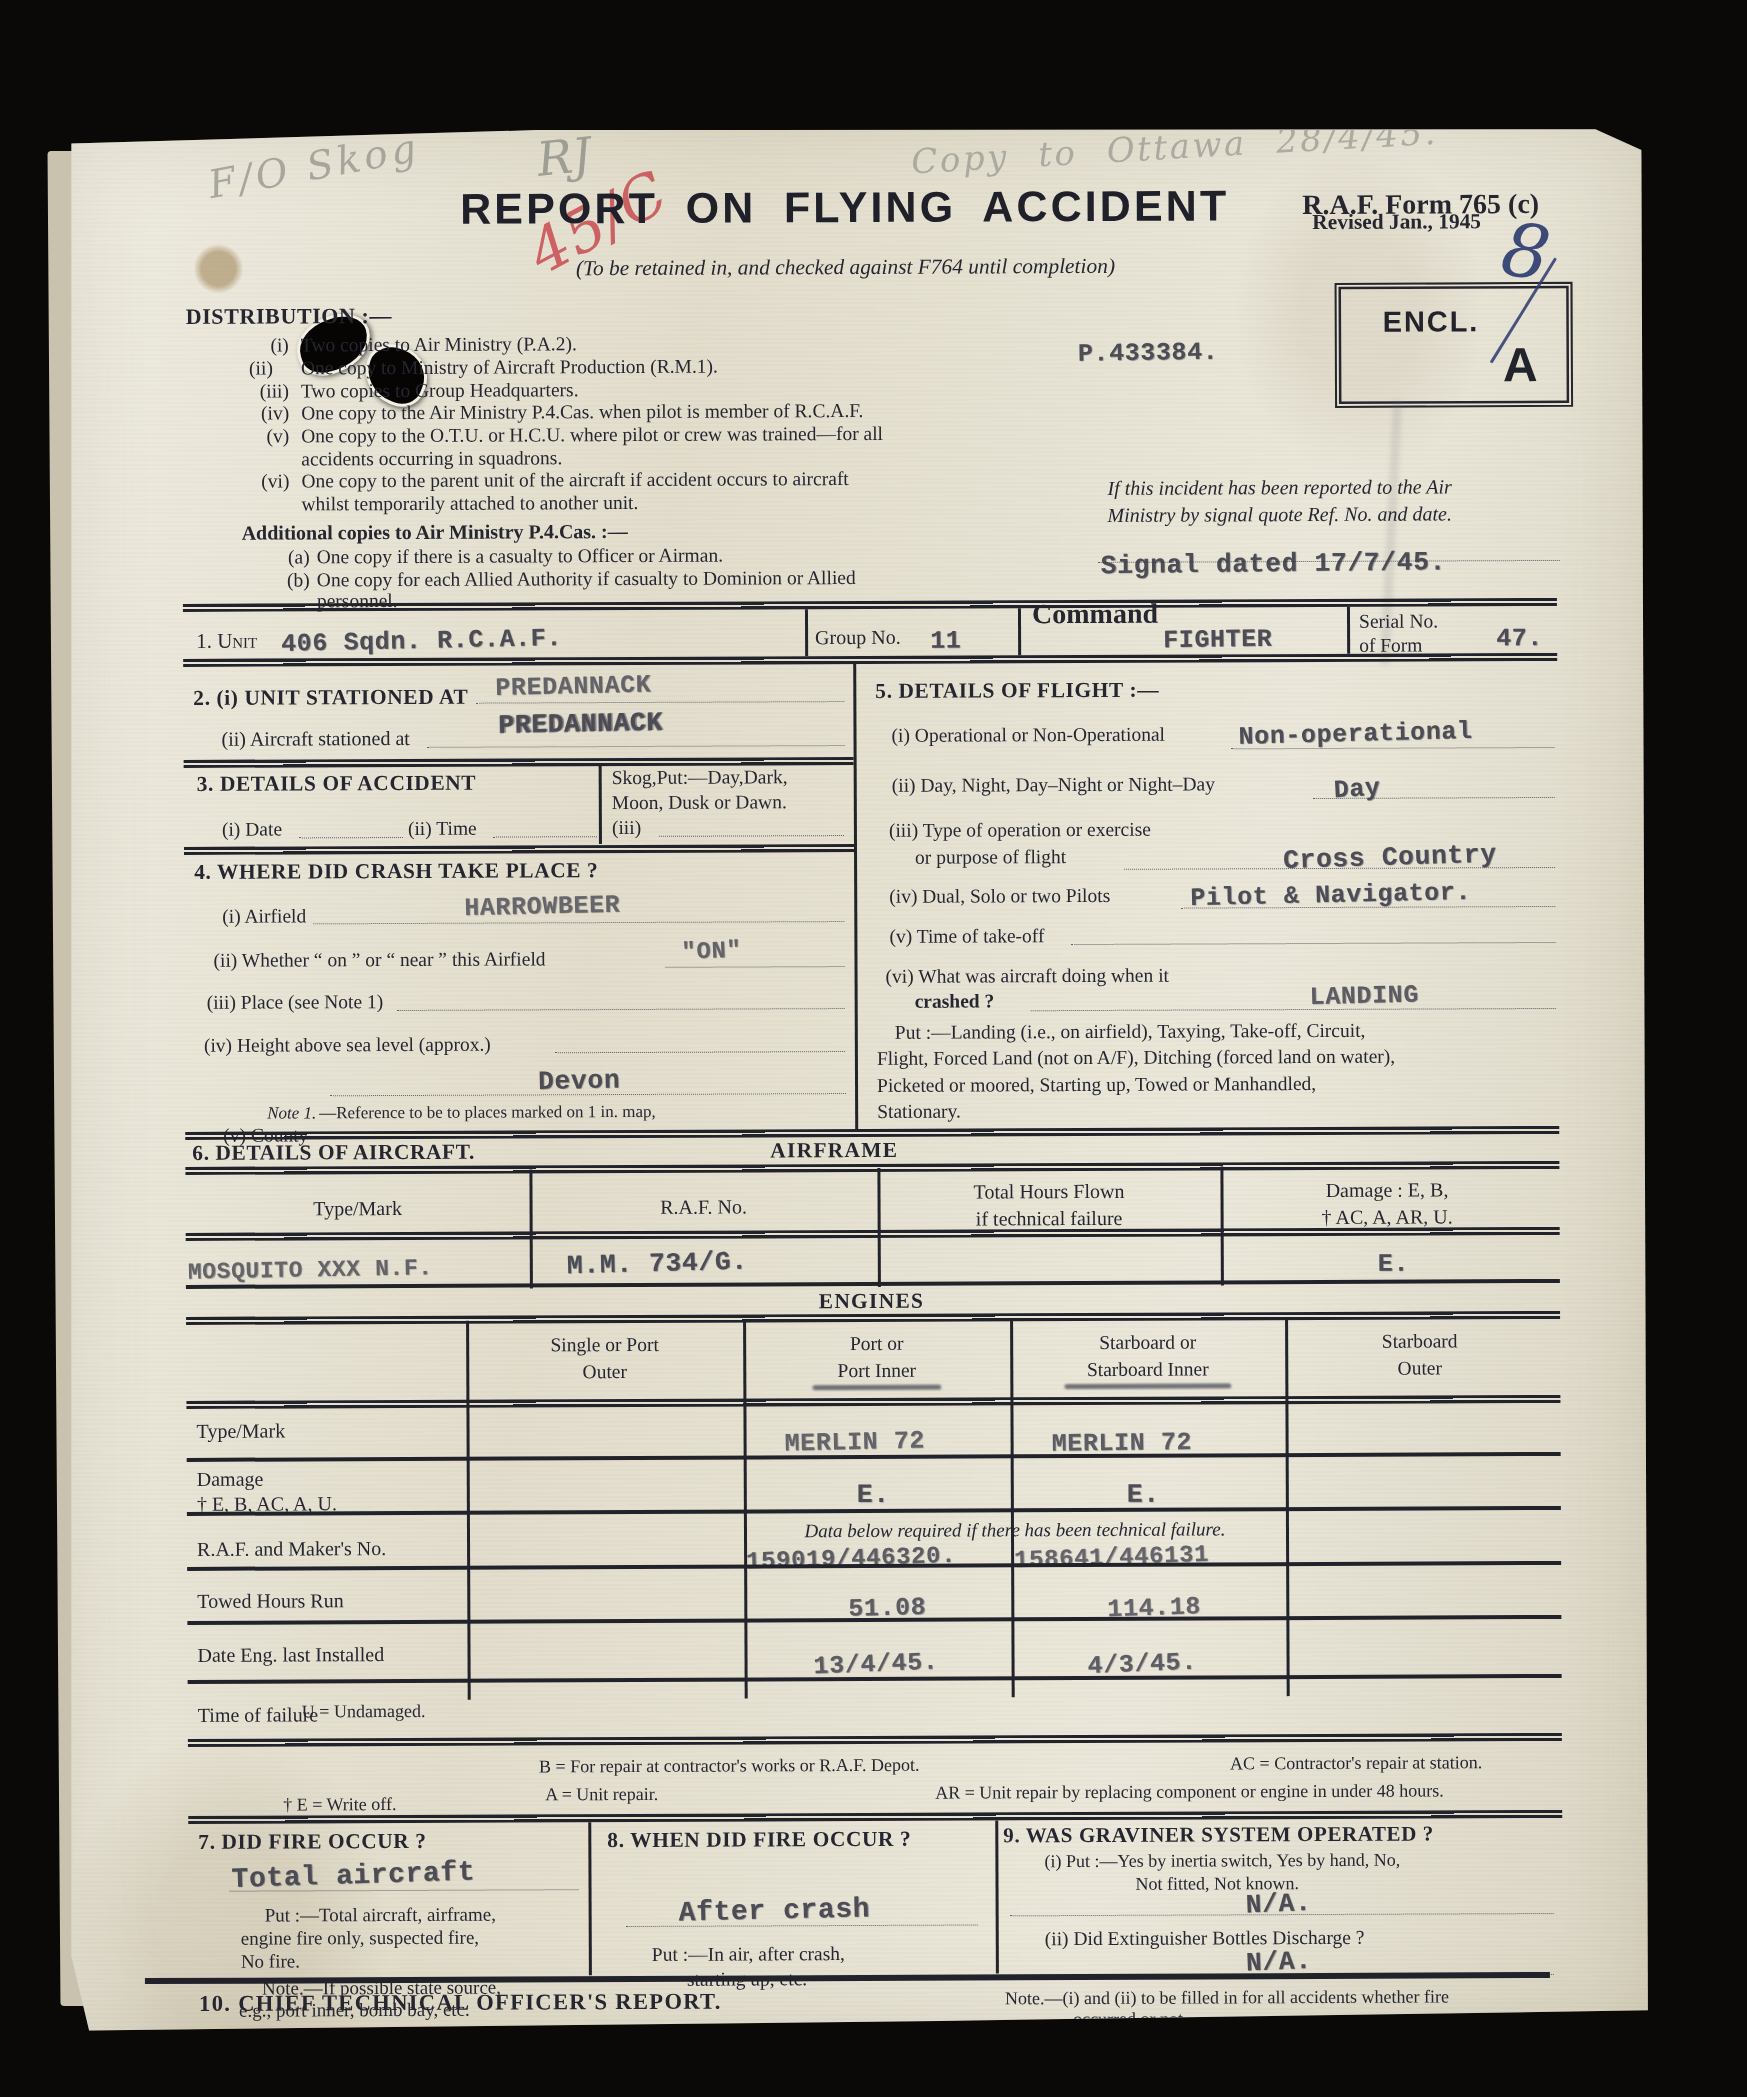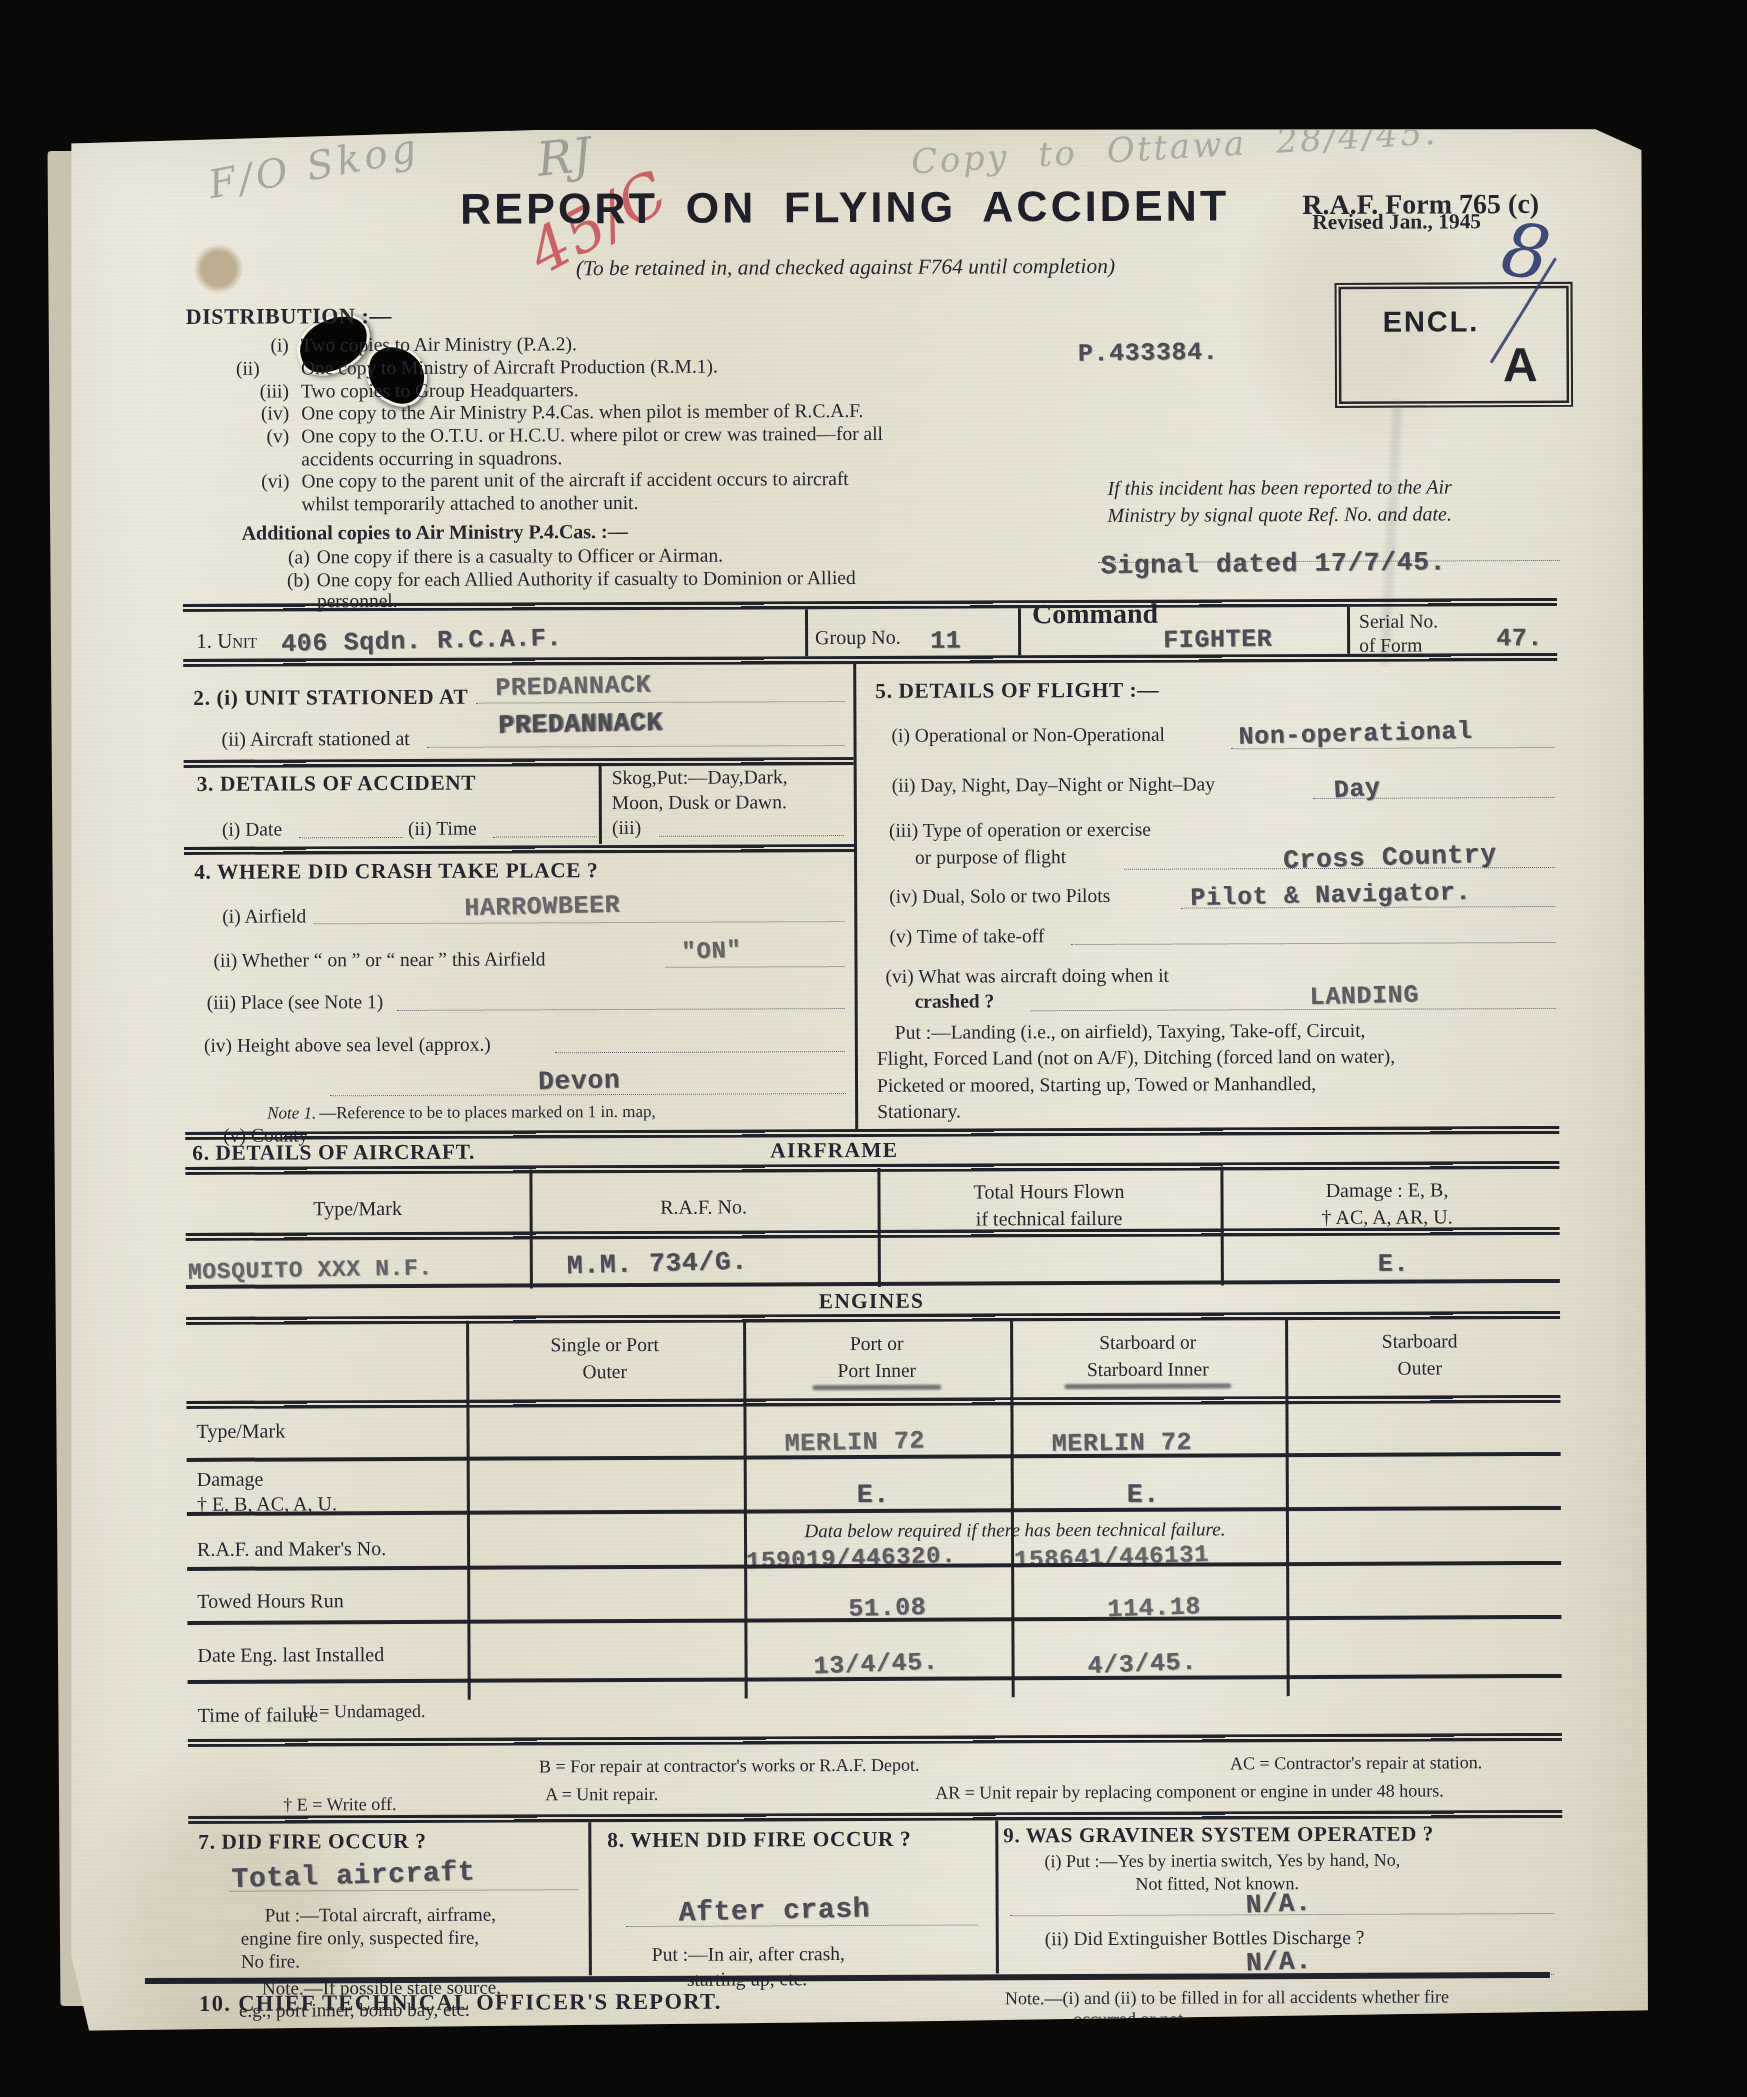--- a/index.html
+++ b/index.html
@@ -75,21 +75,21 @@
   <span class="t b sans" style="left:1320px;top:185px;font-size:29px;letter-spacing:1.9px;color:#23232b;">ENCL.</span>
   <span class="t b sans" style="left:1440px;top:217px;font-size:48px;color:#23232b;">A</span>
   <span class="hand" style="left:1440px;top:88px;font-size:74px;color:#2b3a6e;transform:rotate(9deg);opacity:.9;">8</span>
   <div style="position:absolute;left:1399px;top:189px;width:123px;height:2.5px;background:#2b3a6e;transform:rotate(-58deg);opacity:.85;border-radius:1.3px;"></div>
   <div style="position:absolute;left:1323px;top:280px;width:8.8px;height:264px;background:rgba(110,110,118,.16);filter:blur(2.5px);transform:rotate(3deg);"></div>
 
   <span class="t b" style="left:123px;top:178px;font-size:22px;letter-spacing:0.6px;">DISTRIBUTION :—</span>
 
   <span class="t" style="left:173px;top:209px;width:53px;text-align:right;">(i)</span>
   <span class="t" style="left:238px;top:209px;">Two copies to Air Ministry (P.A.2).</span>
-  <span class="t" style="left:173px;top:232px;width:53px;text-align:left;">(ii)</span>
+  <span class="t" style="left:157px;top:232px;width:53px;text-align:right;">(ii)</span>
   <span class="t" style="left:238px;top:232px;">One copy to Ministry of Aircraft Production (R.M.1).</span>
   <span class="t" style="left:173px;top:255px;width:53px;text-align:right;">(iii)</span>
   <span class="t" style="left:238px;top:255px;">Two copies to Group Headquarters.</span>
   <span class="t" style="left:173px;top:277px;width:53px;text-align:right;">(iv)</span>
   <span class="t" style="left:238px;top:277px;">One copy to the Air Ministry P.4.Cas. when pilot is member of R.C.A.F.</span>
   <span class="t" style="left:173px;top:300px;width:53px;text-align:right;">(v)</span>
   <span class="t" style="left:238px;top:300px;">One copy to the O.T.U. or H.C.U. where pilot or crew was trained—for all</span>
   <span class="t" style="left:238px;top:323px;">accidents occurring in squadrons.</span>
   <span class="t" style="left:173px;top:345px;width:53px;text-align:right;">(vi)</span>
   <span class="t" style="left:238px;top:345px;">One copy to the parent unit of the aircraft if accident occurs to aircraft</span>

